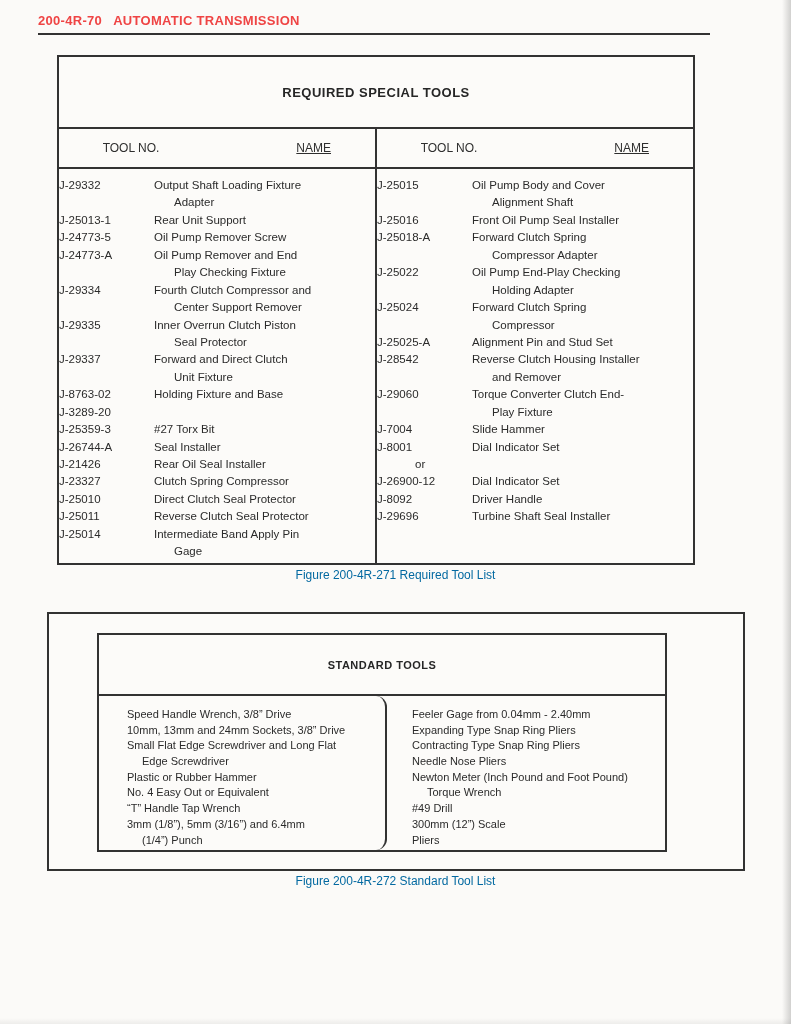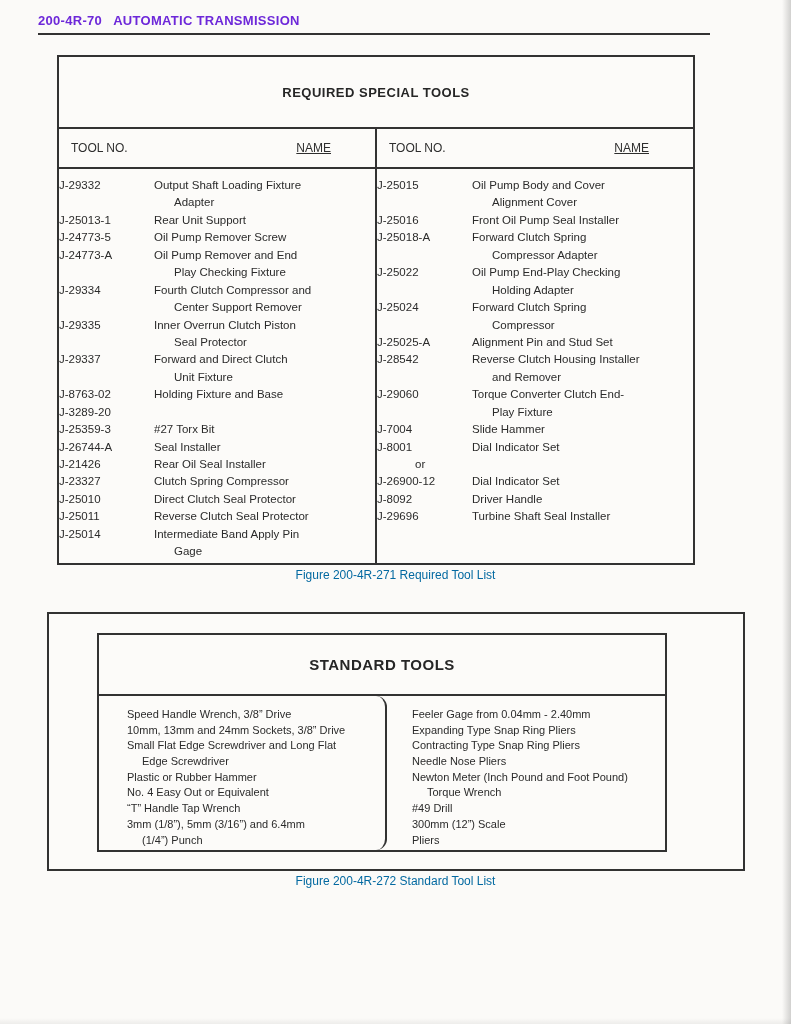--- a/index.html
+++ b/index.html
@@ -15,21 +15,21 @@
   }
   .page::before {
     content:""; position:absolute; left:0; bottom:0; width:100%; height:6px;
     background:linear-gradient(to bottom, rgba(0,0,0,0), rgba(60,60,60,0.07));
     pointer-events:none;
   }
 
   
   .page-header {
     position:absolute; left:38px; top:13px;
-    font-size:13px; font-weight:bold; letter-spacing:0.3px; color:#6d28d9;text-align:right;
+    font-size:13px; font-weight:bold; letter-spacing:0.3px; color:#ef4444;text-align:right;
   }
   .page-header .sect-title { margin-left:11px; }
   .header-rule {
     position:absolute; left:38px; top:33px; width:672px; height:2px; background:#323232;
   }
 
   
   .box1 {
     position:absolute; left:57px; top:55px; width:638px; height:510px;
     border:2px solid #323232; box-sizing:border-box; background:#fcfbf9;
@@ -39,21 +39,21 @@
     border-bottom:2px solid #323232;
     font-weight:bold; font-size:13px; letter-spacing:0.5px; color:#262626;
   }
   .box1-cols { display:flex; height:calc(100% - 72px); }
   .box1-col { flex:1; display:flex; flex-direction:column; min-width:0; }
   .box1-col.left { border-right:2px solid #323232; }
   .col-head {
     display:flex; align-items:center; height:38px; flex:0 0 38px;
     border-bottom:2px solid #323232; font-size:12px; color:#2e2e2e;
   }
-  .col-head .h-no { width:120px; margin-left:12px; text-align:left; }
+  .col-head .h-no { width:120px; margin-left:12px; text-align:center; }
   .col-head .h-name { width:140px; text-align:right;text-decoration:underline; }
   .col-body { padding-top:8px; font-size:11.5px; }
   .t-row { display:flex; height:17.45px; line-height:17.45px; white-space:nowrap; }
   .t-no { width:95px; flex:0 0 auto; }
   .t-name { flex:1; }
   .t-row.cont .t-name { padding-left:20px; }
   .t-row.sub .t-no { padding-left:38px; }
 
   
   .caption {
@@ -68,21 +68,21 @@
     position:absolute; left:47px; top:612px; width:698px; height:259px;
     border:2px solid #323232; box-sizing:border-box; background:#fcfbf9;
   }
   .box2-inner {
     position:absolute; left:48px; top:19px; width:570px; height:219px;
     border:2px solid #323232; box-sizing:border-box;
   }
   .box2-title {
     height:59px; display:flex; align-items:center; justify-content:center;
     border-bottom:2px solid #323232;
-    font-weight:bold; font-size:15px; letter-spacing:0.5px; color:#262626;
+    font-weight:bold; font-size:11px; letter-spacing:0.5px; color:#262626;
   }
   .box2-cols { display:flex; height:calc(100% - 61px); }
   .box2-col { box-sizing:border-box; padding:11px 0 0 28px; font-size:11px; }
   .box2-col.left { width:288px; border-right:2px solid #323232; flex:0 0 auto;border-radius:11px; }
   .box2-col.right { flex:1; padding-left:25px; }
   .s-row { height:15.7px; line-height:15.7px; white-space:nowrap; }
   .s-row.cont { padding-left:15px; }
 </style>
 </head>
 <body>
@@ -198,21 +198,21 @@
           <span class="h-no">TOOL NO.</span>
           <span class="h-name">NAME</span>
         </div>
         <div class="col-body" id="req-right">
             <div class="t-row">
               <span class="t-no">J-25015</span>
               <span class="t-name">Oil Pump Body and Cover</span>
             </div>
             <div class="t-row cont">
               <span class="t-no"></span>
-              <span class="t-name">Alignment Cover</span>
+              <span class="t-name">Alignment Shaft</span>
             </div>
             <div class="t-row">
               <span class="t-no">J-25016</span>
               <span class="t-name">Front Oil Pump Seal Installer</span>
             </div>
             <div class="t-row">
               <span class="t-no">J-25018-A</span>
               <span class="t-name">Forward Clutch Spring</span>
             </div>
             <div class="t-row cont">

